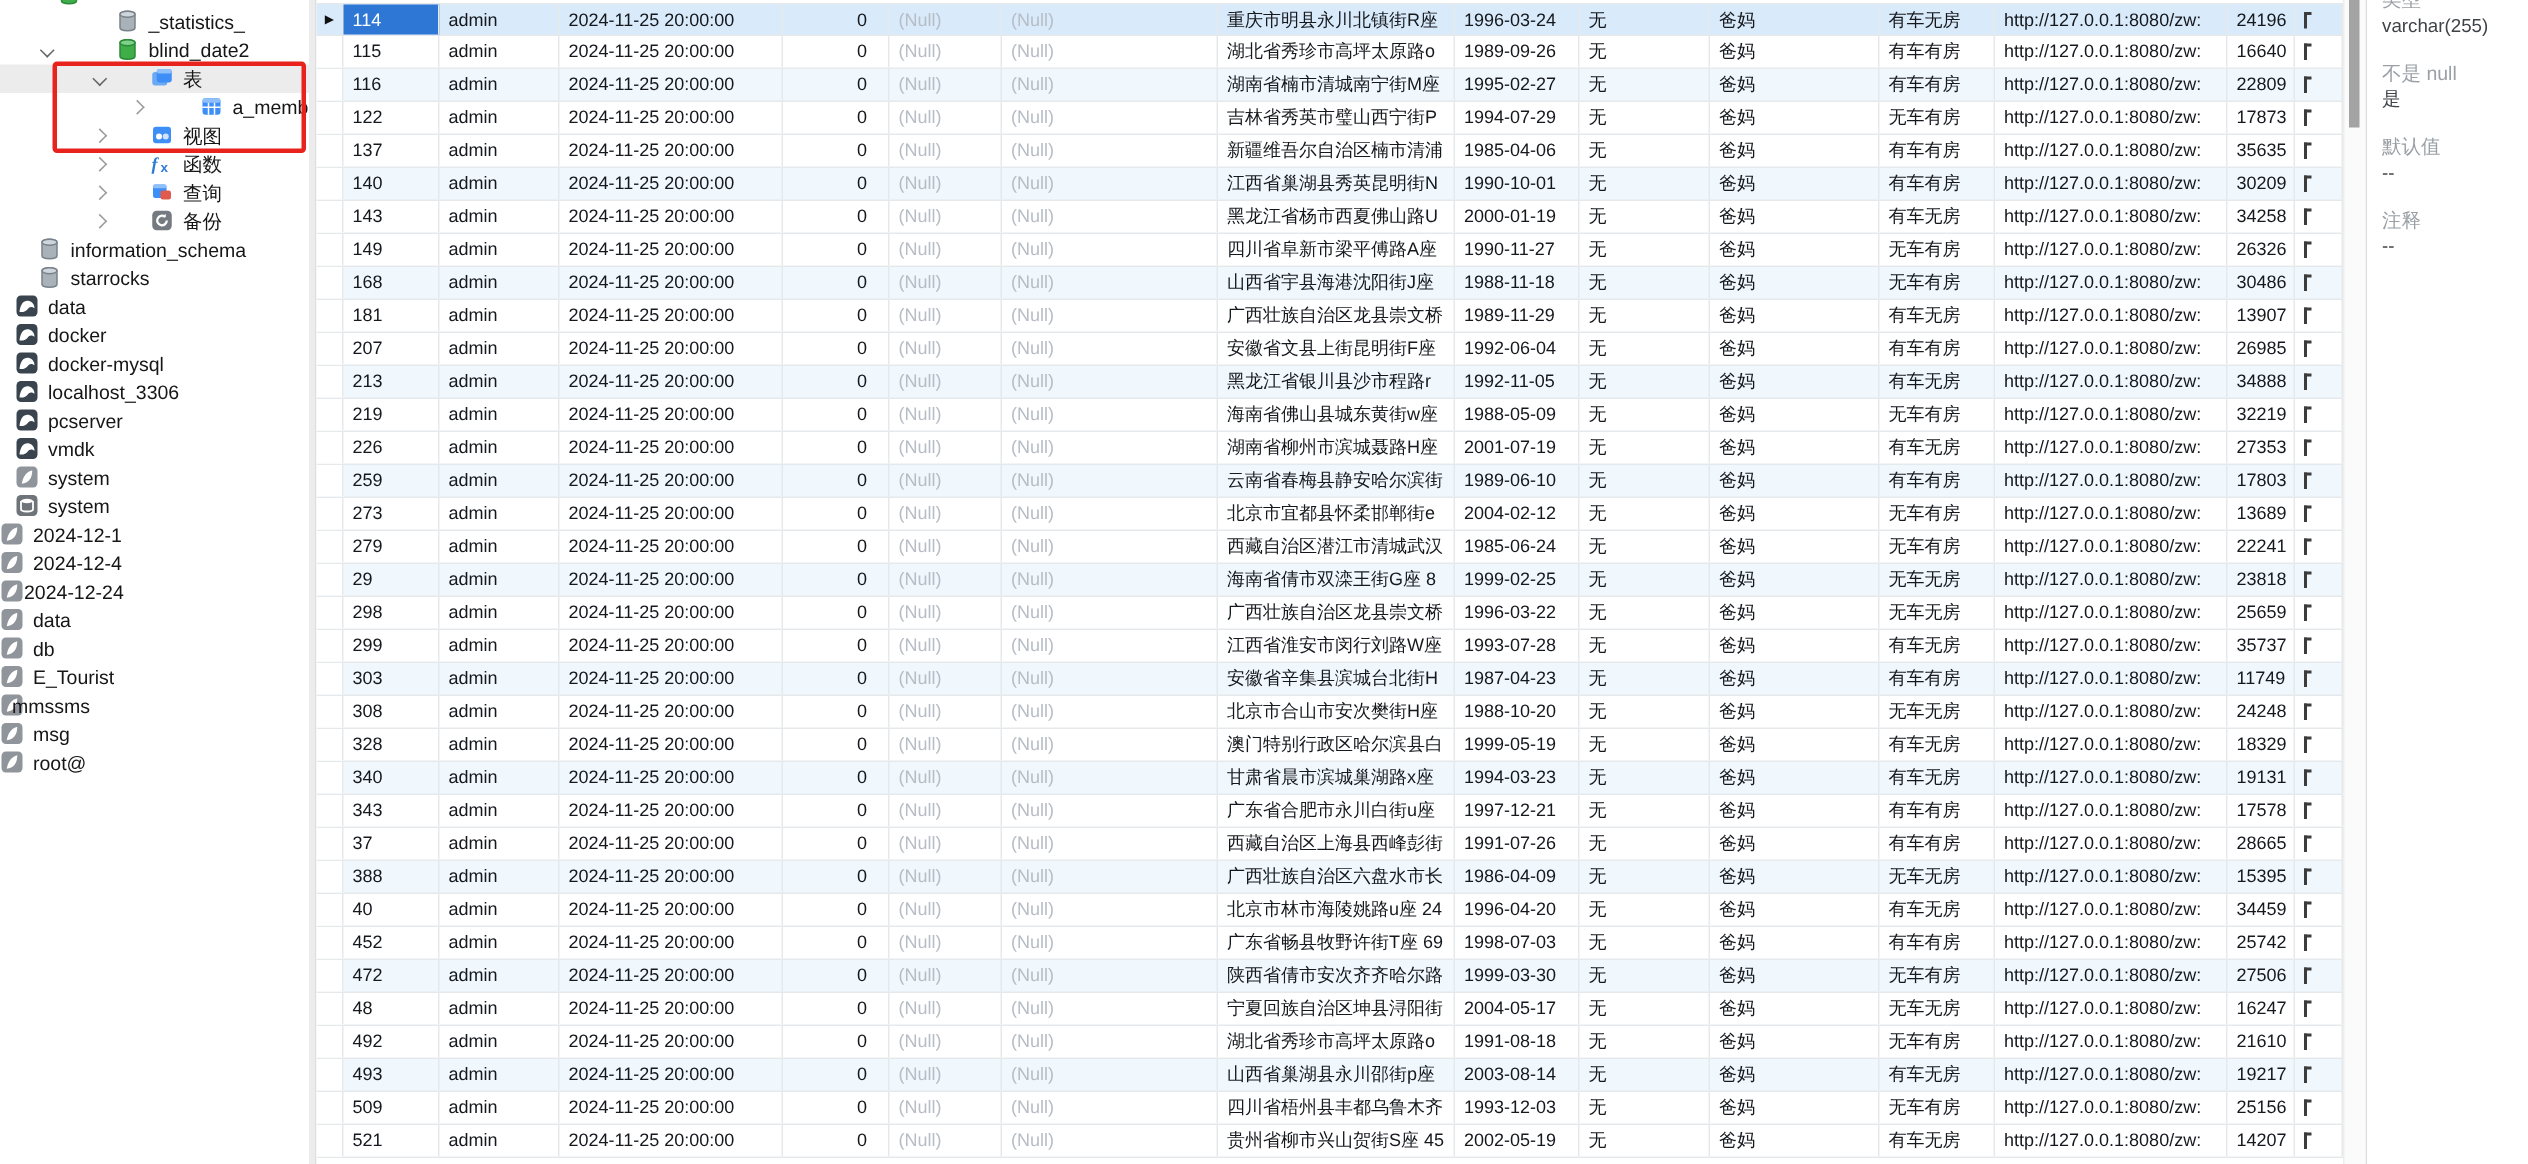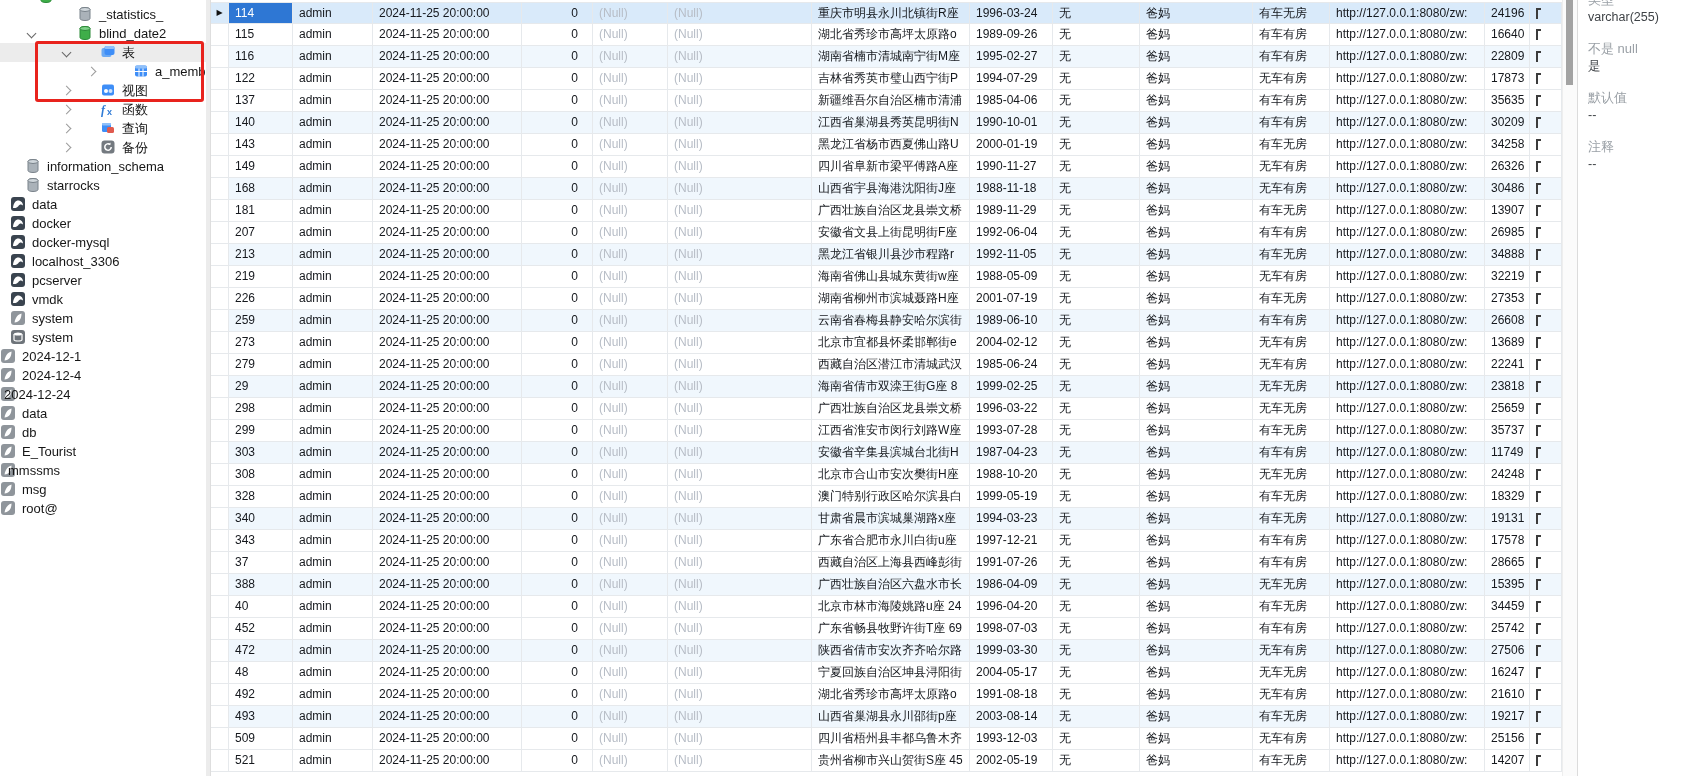--- a/index.html
+++ b/index.html
@@ -248,21 +248,21 @@
       </span>
       <span class="tlabel" style="left:22px">2024-12-4</span>
     </div>
     <div class="trow" style="top: 385px;">
       <span class="ticon" style="left:0px">
         <svg viewBox="0 0 16 16">
           <rect x="1" y="1" width="14" height="14" rx="3" fill="#8f959b"></rect>
           <path d="M11.5 3.5 C8 4.5 5.5 7 4.5 12.5 C9 12 11.5 9 11.5 3.5 Z" fill="#fff"></path>
         </svg>
       </span>
-      <span class="tlabel" style="left:4px">2024-12-24</span>
+      <span class="tlabel" style="left:16px">2024-12-24</span>
     </div>
     <div class="trow" style="top: 404px;">
       <span class="ticon" style="left:0px">
         <svg viewBox="0 0 16 16">
           <rect x="1" y="1" width="14" height="14" rx="3" fill="#8f959b"></rect>
           <path d="M11.5 3.5 C8 4.5 5.5 7 4.5 12.5 C9 12 11.5 9 11.5 3.5 Z" fill="#fff"></path>
         </svg>
       </span>
       <span class="tlabel" style="left:22px">data</span>
     </div>
@@ -562,21 +562,21 @@
       <div class="cell " style="width:149px">2024-11-25 20:00:00</div>
       <div class="cell rgt" style="width:71px">0</div>
       <div class="cell nullv" style="width:75px">(Null)</div>
       <div class="cell nullv" style="width:144px">(Null)</div>
       <div class="cell " style="width:158px">云南省春梅县静安哈尔滨街</div>
       <div class="cell " style="width:83px">1989-06-10</div>
       <div class="cell " style="width:87px">无</div>
       <div class="cell " style="width:113px">爸妈</div>
       <div class="cell " style="width:77px">有车有房</div>
       <div class="cell " style="width:155px">http://127.0.0.1:8080/zw:</div>
-      <div class="cell " style="width:45px">26608</div>
+      <div class="cell " style="width:45px">17803</div>
       <div class="cell partial" style="width:32px"><span class="sliver"></span></div>
     </div>
     <div class="row">
       <div class="cell gutter" style="width:18px"></div>
       <div class="cell " style="width:64px">273</div>
       <div class="cell " style="width:80px">admin</div>
       <div class="cell " style="width:149px">2024-11-25 20:00:00</div>
       <div class="cell rgt" style="width:71px">0</div>
       <div class="cell nullv" style="width:75px">(Null)</div>
       <div class="cell nullv" style="width:144px">(Null)</div>

